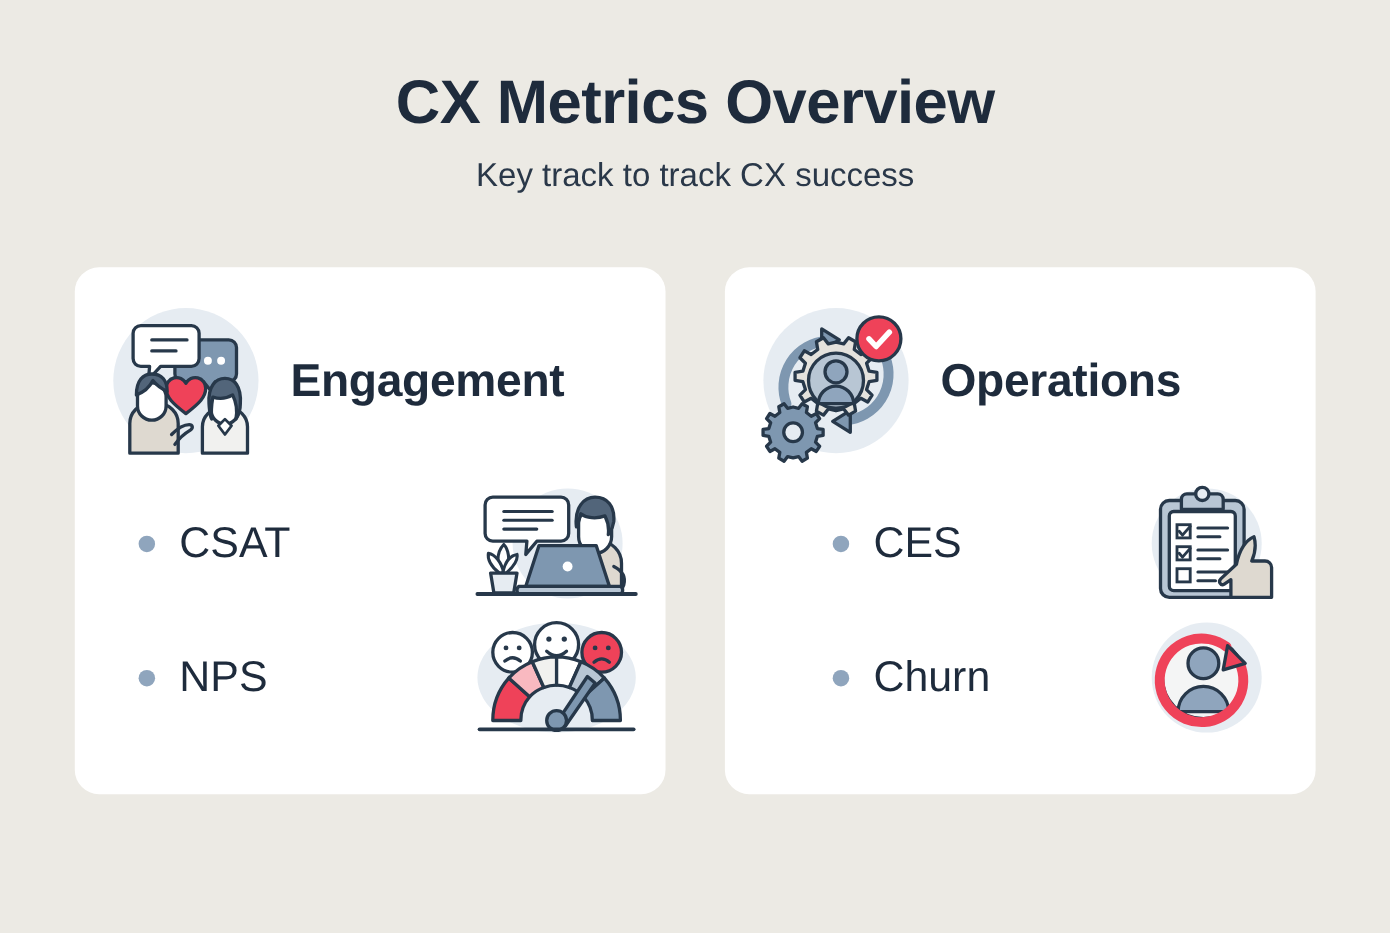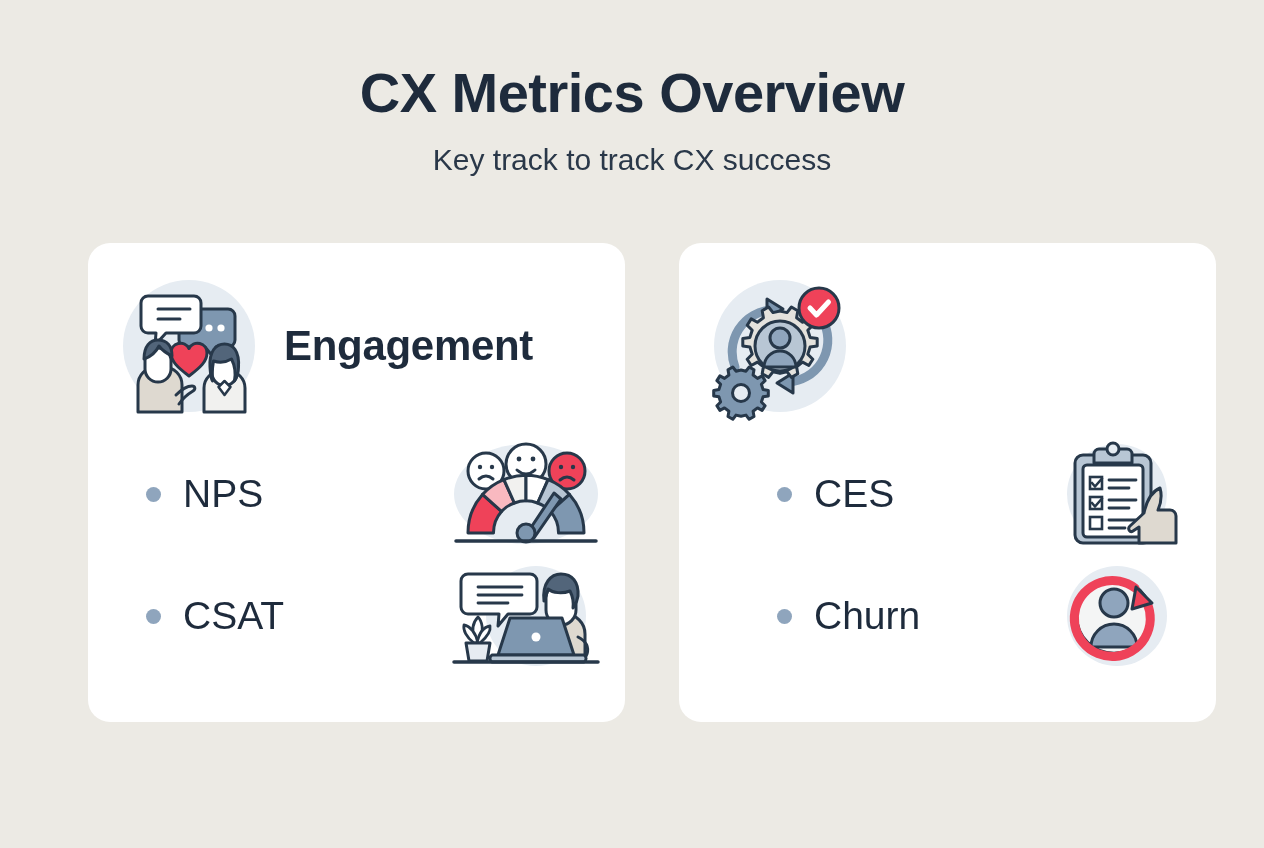--- a/index.html
+++ b/index.html
@@ -46,21 +46,20 @@
 
   
   .cards {
     position: absolute;
     top: 243px;
     left: 68px;
     width: 1128px;
     height: 479px;
     display: flex;
     justify-content: space-between;
-    margin-left: 20px;
   }
   .card {
     width: 537px;
     height: 479px;
     background: #ffffff;
     border-radius: 22px;
     box-sizing: border-box;
     position: relative;
   }
 
@@ -160,20 +159,51 @@
             <path d="M86 137 v-24 a17 17 0 0 1 17 -17 h7 a17 17 0 0 1 17 17 v24 z" fill="#f1f1ef" stroke="#27384a" stroke-width="3" stroke-linejoin="round"></path>
             <path d="M94 90 a12.5 12.5 0 0 1 25 0 v8 a12.5 12.5 0 0 1 -25 0 z" fill="#ffffff" stroke="#27384a" stroke-width="3"></path>
             <path d="M92 92 c-1 -16 6 -23 14.5 -23 c8.5 0 15 7 14 23 c0 6 -2 11 -4 14 c2 -11 -1 -18 -3 -22 c-5 3 -12 4 -18 2 c-1 6 -2 13 -1 20 c-2 -3 -2 -8 -2.5 -14 z" fill="#52657a" stroke="#27384a" stroke-width="3" stroke-linejoin="round"></path>
             <path d="M106.5 106 l-6 6 6 8 6 -8 z" fill="#ffffff" stroke="#27384a" stroke-width="2.5" stroke-linejoin="round"></path>
           </svg>
         </div>
         <div class="card-title">Engagement</div>
       </div>
 
       <div class="metric-list">
+
+        <div class="metric-row">
+          <span class="bullet"></span>
+          <span class="metric-label">CSAT</span>
+          <span class="metric-icon">
+            <svg viewBox="0 0 152 110" width="152" height="110">
+              <circle cx="86" cy="55" r="50" fill="#e6ecf2"></circle>
+
+              <path d="M18 13 h62 a7 7 0 0 1 7 7 v26 a7 7 0 0 1 -7 7 h-22 l-10 12 1 -12 h-31 a7 7 0 0 1 -7 -7 v-26 a7 7 0 0 1 7 -7 z" fill="#ffffff" stroke="#27384a" stroke-width="3" stroke-linejoin="round"></path>
+              <line x1="28" y1="26" x2="72" y2="26" stroke="#27384a" stroke-width="2.8" stroke-linecap="round"></line>
+              <line x1="28" y1="34" x2="72" y2="34" stroke="#27384a" stroke-width="2.8" stroke-linecap="round"></line>
+              <line x1="28" y1="42" x2="58" y2="42" stroke="#27384a" stroke-width="2.8" stroke-linecap="round"></line>
+
+              <path d="M90 98 v-25 a20 20 0 0 1 20 -20 h5 a20 20 0 0 1 20 20 v25 z" fill="#ded9d0" stroke="#27384a" stroke-width="3" stroke-linejoin="round"></path>
+              <path d="M96 37 a15 15 0 0 1 30 0 v12 a15 15 0 0 1 -30 0 z" fill="#ffffff" stroke="#27384a" stroke-width="3"></path>
+              <path d="M94 40 c-2 -18 7 -27 17 -27 c11 0 18 8 17 22 c-1 7 -3 9 -5 12 c1 -8 -1 -13 -3 -17 c-8 3 -17 2 -22 -2 c-1 4 -2 8 -4 12 z" fill="#52657a" stroke="#27384a" stroke-width="3" stroke-linejoin="round"></path>
+
+              <path d="M128 76 c8 4 11 10 9 17 c-1 4 -5 6 -10 6" fill="none" stroke="#27384a" stroke-width="3" stroke-linecap="round"></path>
+
+              <path d="M48 94 l12 -37 h52 l12 37 z" fill="#7e97b0" stroke="#27384a" stroke-width="3" stroke-linejoin="round"></path>
+              <circle cx="86" cy="76" r="4.5" fill="#ffffff"></circle>
+              <path d="M42 94 h92 a4 4 0 0 1 0 7 h-92 a4 4 0 0 1 0 -7 z" fill="#b8c6d4" stroke="#27384a" stroke-width="3" stroke-linejoin="round"></path>
+
+              <path d="M24 80 c-3 -12 0 -20 4 -24 c4 4 6 13 3 24 z" fill="#ffffff" stroke="#27384a" stroke-width="2.8" stroke-linejoin="round"></path>
+              <path d="M24 82 c-8 -6 -11 -13 -10 -18 c6 1 12 8 14 18 z" fill="#ffffff" stroke="#27384a" stroke-width="2.8" stroke-linejoin="round"></path>
+              <path d="M30 82 c7 -6 11 -12 10 -17 c-6 1 -11 7 -13 17 z" fill="#ffffff" stroke="#27384a" stroke-width="2.8" stroke-linejoin="round"></path>
+              <path d="M16 82 h24 l-3 18 h-18 z" fill="#e6ecf2" stroke="#27384a" stroke-width="3" stroke-linejoin="round"></path>
+              <line x1="4" y1="101" x2="148" y2="101" stroke="#27384a" stroke-width="3.5" stroke-linecap="round"></line>
+            </svg>
+          </span>
+        </div>
 
         <div class="metric-row">
           <span class="bullet"></span>
           <span class="metric-label">NPS</span>
           <span class="metric-icon">
             <svg viewBox="0 0 152 110" width="152" height="110">
               <ellipse cx="76" cy="55" rx="72" ry="50" fill="#e6ecf2"></ellipse>
 
               <circle cx="36" cy="32" r="18" fill="#ffffff" stroke="#27384a" stroke-width="3"></circle>
               <circle cx="30" cy="28" r="2.2" fill="#27384a"></circle>
@@ -195,51 +225,20 @@
               <path d="M98.1 40.6 a58 58 0 0 1 21.4 14.8 l-19 17 a32 32 0 0 0 -12.9 -8.4 z" fill="#b8c6d4" stroke="#27384a" stroke-width="3" stroke-linejoin="round"></path>
               <path d="M119.5 55.4 a58 58 0 0 1 14.5 38.6 l-25.5 0 a32 32 0 0 0 -8 -21.6 z" fill="#7e97b0" stroke="#27384a" stroke-width="3" stroke-linejoin="round"></path>
 
               <path d="M76 96 l28 -42 l7 6 l-27 39 z" fill="#7e97b0" stroke="#27384a" stroke-width="3" stroke-linejoin="round"></path>
               <circle cx="76" cy="94" r="9" fill="#7e97b0" stroke="#27384a" stroke-width="3"></circle>
               <line x1="6" y1="102" x2="146" y2="102" stroke="#27384a" stroke-width="3.5" stroke-linecap="round"></line>
             </svg>
           </span>
         </div>
 
-        <div class="metric-row">
-          <span class="bullet"></span>
-          <span class="metric-label">CSAT</span>
-          <span class="metric-icon">
-            <svg viewBox="0 0 152 110" width="152" height="110">
-              <circle cx="86" cy="55" r="50" fill="#e6ecf2"></circle>
-
-              <path d="M18 13 h62 a7 7 0 0 1 7 7 v26 a7 7 0 0 1 -7 7 h-22 l-10 12 1 -12 h-31 a7 7 0 0 1 -7 -7 v-26 a7 7 0 0 1 7 -7 z" fill="#ffffff" stroke="#27384a" stroke-width="3" stroke-linejoin="round"></path>
-              <line x1="28" y1="26" x2="72" y2="26" stroke="#27384a" stroke-width="2.8" stroke-linecap="round"></line>
-              <line x1="28" y1="34" x2="72" y2="34" stroke="#27384a" stroke-width="2.8" stroke-linecap="round"></line>
-              <line x1="28" y1="42" x2="58" y2="42" stroke="#27384a" stroke-width="2.8" stroke-linecap="round"></line>
-
-              <path d="M90 98 v-25 a20 20 0 0 1 20 -20 h5 a20 20 0 0 1 20 20 v25 z" fill="#ded9d0" stroke="#27384a" stroke-width="3" stroke-linejoin="round"></path>
-              <path d="M96 37 a15 15 0 0 1 30 0 v12 a15 15 0 0 1 -30 0 z" fill="#ffffff" stroke="#27384a" stroke-width="3"></path>
-              <path d="M94 40 c-2 -18 7 -27 17 -27 c11 0 18 8 17 22 c-1 7 -3 9 -5 12 c1 -8 -1 -13 -3 -17 c-8 3 -17 2 -22 -2 c-1 4 -2 8 -4 12 z" fill="#52657a" stroke="#27384a" stroke-width="3" stroke-linejoin="round"></path>
-
-              <path d="M128 76 c8 4 11 10 9 17 c-1 4 -5 6 -10 6" fill="none" stroke="#27384a" stroke-width="3" stroke-linecap="round"></path>
-
-              <path d="M48 94 l12 -37 h52 l12 37 z" fill="#7e97b0" stroke="#27384a" stroke-width="3" stroke-linejoin="round"></path>
-              <circle cx="86" cy="76" r="4.5" fill="#ffffff"></circle>
-              <path d="M42 94 h92 a4 4 0 0 1 0 7 h-92 a4 4 0 0 1 0 -7 z" fill="#b8c6d4" stroke="#27384a" stroke-width="3" stroke-linejoin="round"></path>
-
-              <path d="M24 80 c-3 -12 0 -20 4 -24 c4 4 6 13 3 24 z" fill="#ffffff" stroke="#27384a" stroke-width="2.8" stroke-linejoin="round"></path>
-              <path d="M24 82 c-8 -6 -11 -13 -10 -18 c6 1 12 8 14 18 z" fill="#ffffff" stroke="#27384a" stroke-width="2.8" stroke-linejoin="round"></path>
-              <path d="M30 82 c7 -6 11 -12 10 -17 c-6 1 -11 7 -13 17 z" fill="#ffffff" stroke="#27384a" stroke-width="2.8" stroke-linejoin="round"></path>
-              <path d="M16 82 h24 l-3 18 h-18 z" fill="#e6ecf2" stroke="#27384a" stroke-width="3" stroke-linejoin="round"></path>
-              <line x1="4" y1="101" x2="148" y2="101" stroke="#27384a" stroke-width="3.5" stroke-linecap="round"></line>
-            </svg>
-          </span>
-        </div>
-
       </div>
     </div>
 
     <div class="card">
 
       <div class="card-head">
         <div class="head-icon">
           <svg viewBox="0 0 142 142" width="142" height="142">
             <circle cx="71" cy="71" r="66" fill="#e6ecf2"></circle>
 
@@ -253,20 +252,21 @@
             <circle cx="71" cy="63" r="10" fill="#8fa5bd" stroke="#27384a" stroke-width="3"></circle>
             <path d="M55 92 a16 16 0 0 1 32 0 z" fill="#8fa5bd" stroke="#27384a" stroke-width="3" stroke-linejoin="round"></path>
 
             <path d="M32 95 l5 1.2 3.2 -4.2 4.8 2.8 -0.9 5.2 4.4 3.4 4.6 -2.5 3 4.7 -3.7 3.7 1.7 5.3 5.2 0.8 0 5.5 -5.2 0.8 -1.7 5.3 3.7 3.7 -3 4.7 -4.6 -2.5 -4.4 3.4 0.9 5.2 -4.8 2.8 -3.2 -4.2 -5 1.2 -5 -1.2 -3.2 4.2 -4.8 -2.8 0.9 -5.2 -4.4 -3.4 -4.6 2.5 -3 -4.7 3.7 -3.7 -1.7 -5.3 -5.2 -0.8 0 -5.5 5.2 -0.8 1.7 -5.3 -3.7 -3.7 3 -4.7 4.6 2.5 4.4 -3.4 -0.9 -5.2 4.8 -2.8 3.2 4.2 z" fill="#7e97b0" stroke="#27384a" stroke-width="3" stroke-linejoin="round"></path>
             <circle cx="32" cy="118" r="8.5" fill="#e6ecf2" stroke="#27384a" stroke-width="3"></circle>
 
             <circle cx="110" cy="33" r="20" fill="#ef4259" stroke="#27384a" stroke-width="3"></circle>
             <path d="M101 33 l6.5 7 12 -13" fill="none" stroke="#ffffff" stroke-width="5" stroke-linecap="round" stroke-linejoin="round"></path>
           </svg>
         </div>
+        <div class="card-title">Operations</div>
       </div>
 
       <div class="metric-list">
 
         <div class="metric-row right-card">
           <span class="bullet"></span>
           <span class="metric-label">CES</span>
           <span class="metric-icon">
             <svg viewBox="0 0 152 110" width="152" height="110">
               <circle cx="76" cy="55" r="50" fill="#e6ecf2"></circle>

